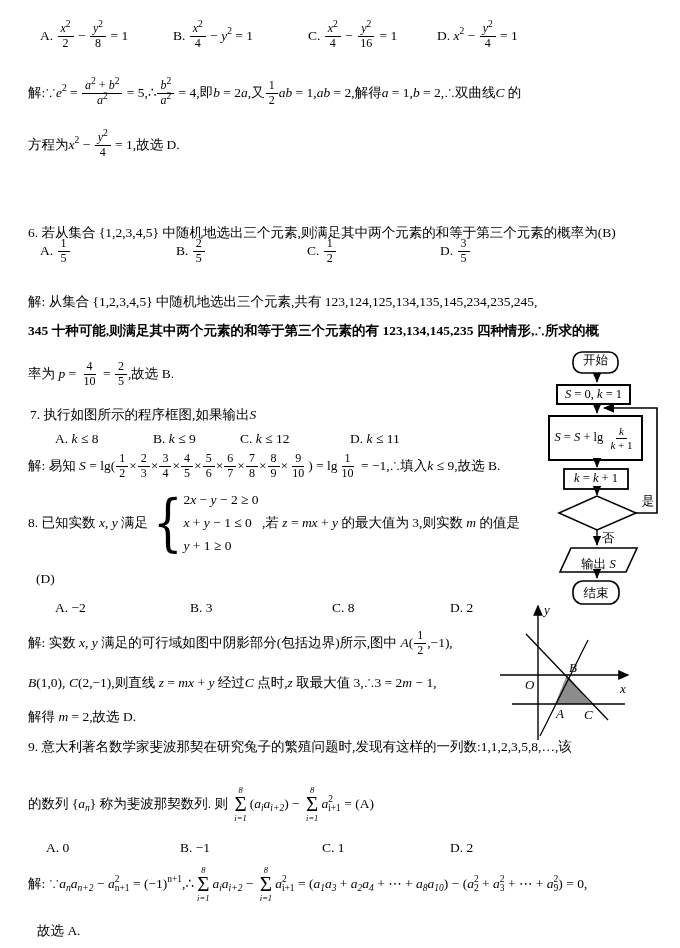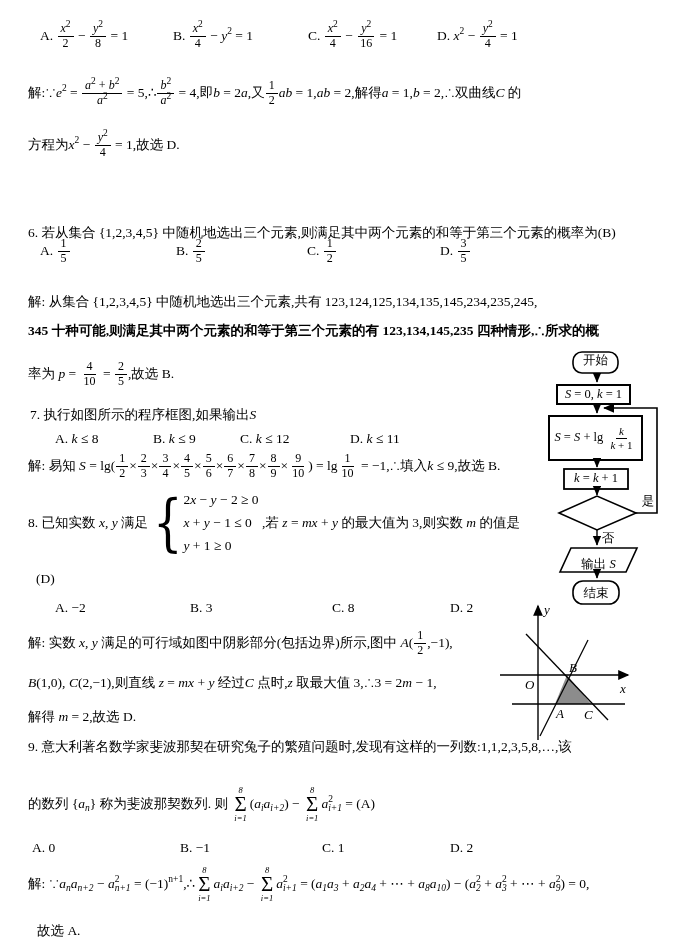--- a/index.html
+++ b/index.html
@@ -11,21 +11,21 @@
   
   .fr{display:inline-flex;flex-direction:column;align-items:center;vertical-align:middle;
       margin:0 1px;font-size:12px;line-height:1.15;}
   .fr .n{padding:0 3px;border-bottom:1px solid #000;display:inline-flex;align-items:center;justify-content:center;}
   .fr .d{padding:0 3px;display:inline-flex;align-items:center;justify-content:center;}
   
   .sup{font-size:9.5px;position:relative;top:-5px;line-height:0;}
   .sub{font-size:9.5px;position:relative;top:4px;line-height:0;font-style:italic;}
   .stk{display:inline-flex;flex-direction:column;font-size:9.5px;line-height:1.05;
        vertical-align:middle;text-align:left;}
-  .stk .sb2{font-style:italic;}
+  .stk .sb2{}
   
   .sum{display:inline-flex;flex-direction:column;align-items:center;line-height:1;margin:0 3px;}
   .sum .lim{font-size:8.5px;font-style:italic;line-height:1;}
   .sum .sig{font-size:21px;line-height:.95;font-style:normal;}
   
   .cases{display:inline-flex;align-items:center;}
   .cases .brace{font-size:62px;line-height:.9;font-weight:400;transform:scaleX(.75);
                 margin-right:-4px;font-family:"DejaVu Serif",serif;}
   .cases .rows{display:inline-flex;flex-direction:column;gap:6px;}
   .cases .row{display:inline-flex;align-items:center;white-space:pre;}
@@ -72,21 +72,21 @@
   <div class="ln" style="left:55px;top:600px;"><span class="t">A. −2</span></div>
   <div class="ln" style="left:190px;top:600px;align-items:center;"><span class="t">B. 3</span></div>
   <div class="ln" style="left:320px;top:600px;margin-left:12px;"><span class="t">C. 8</span></div>
   <div class="ln" style="left:450px;top:600px;"><span class="t">D. 2</span></div>
   <div class="ln" style="left:28px;top:629px;"><span class="t">解: 实数 </span><span class="it">x</span><span class="t">, </span><span class="it">y</span><span class="t"> 满足的可行域如图中阴影部分(包括边界)所示,图中 </span><span class="it">A</span><span class="t">(</span><span class="fr"><span class="n"><span class="t">1</span></span><span class="d"><span class="t">2</span></span></span><span class="t">,−1),</span></div>
   <div class="ln" style="left:28px;top:675px;"><span class="it">B</span><span class="t">(1,0), </span><span class="it">C</span><span class="t">(2,−1),则直线 </span><span class="it">z</span><span class="t"> = </span><span class="it">mx</span><span class="t"> + </span><span class="it">y</span><span class="t"> 经过</span><span class="it">C</span><span class="t"> 点时,</span><span class="it">z</span><span class="t"> 取最大值 3,∴3 = 2</span><span class="it">m</span><span class="t"> − 1,</span></div>
   <div class="ln" style="left:28px;top:709px;"><span class="t">解得 </span><span class="it">m</span><span class="t"> = 2,故选 D.</span></div>
 
   <div class="ln" style="left:28px;top:739px;"><span class="t">9. 意大利著名数学家斐波那契在研究兔子的繁殖问题时,发现有这样的一列数:1,1,2,3,5,8,…,该</span></div>
   <div class="ln" style="left:28px;top:786px;"><span class="t">的数列 {</span><span class="it">a</span><span class="sub">n</span><span class="t">} 称为斐波那契数列. 则 </span><span class="sum"><span class="lim">8</span><span class="sig">Σ</span><span class="lim">i=1</span></span><span class="t">(</span><span class="it">a</span><span class="sub">i</span><span class="it">a</span><span class="sub">i+2</span><span class="t">) − </span><span class="sum"><span class="lim">8</span><span class="sig">Σ</span><span class="lim">i=1</span></span><span class="it">a</span><span class="stk"><span class="sp2">2</span><span class="sb2">i+1</span></span><span class="t"> = (A)</span></div>
-  <div class="ln" style="left:32px;top:840px;"><span class="t">A. 0</span></div>
+  <div class="ln" style="left:46px;top:840px;"><span class="t">A. 0</span></div>
   <div class="ln" style="left:180px;top:840px;text-align:right;"><span class="t">B. −1</span></div>
   <div class="ln" style="left:322px;top:840px;"><span class="t">C. 1</span></div>
   <div class="ln" style="left:450px;top:840px;"><span class="t">D. 2</span></div>
   <div class="ln" style="left:28px;top:866px;"><span class="t">解: ∵</span><span class="it">a</span><span class="sub">n</span><span class="it">a</span><span class="sub">n+2</span><span class="t"> − </span><span class="it">a</span><span class="stk"><span class="sp2">2</span><span class="sb2">n+1</span></span><span class="t"> = </span><span class="t">(−1)</span><span class="sup">n+1</span><span class="t">,∴</span><span class="sum"><span class="lim">8</span><span class="sig">Σ</span><span class="lim">i=1</span></span><span class="it">a</span><span class="sub">i</span><span class="it">a</span><span class="sub">i+2</span><span class="t"> − </span><span class="sum"><span class="lim">8</span><span class="sig">Σ</span><span class="lim">i=1</span></span><span class="it">a</span><span class="stk"><span class="sp2">2</span><span class="sb2">i+1</span></span><span class="t"> = (</span><span class="it">a</span><span class="sub">1</span><span class="it">a</span><span class="sub">3</span><span class="t"> + </span><span class="it">a</span><span class="sub">2</span><span class="it">a</span><span class="sub">4</span><span class="t"> + ⋯ + </span><span class="it">a</span><span class="sub">8</span><span class="it">a</span><span class="sub">10</span><span class="t">) − (</span><span class="it">a</span><span class="stk"><span class="sp2">2</span><span class="sb2">2</span></span><span class="t"> + </span><span class="it">a</span><span class="stk"><span class="sp2">2</span><span class="sb2">3</span></span><span class="t"> + ⋯ + </span><span class="it">a</span><span class="stk"><span class="sp2">2</span><span class="sb2">9</span></span><span class="t">) = 0,</span></div>
   <div class="ln" style="left:28px;top:923px;margin-left:9px;"><span class="t">故选 A.</span></div>
 
   <div class="flowchart">
     <svg width="140" height="258" viewBox="0 0 140 258">
       <defs>
         <marker id="ah" markerWidth="8" markerHeight="7" refX="6.5" refY="3" orient="auto">

